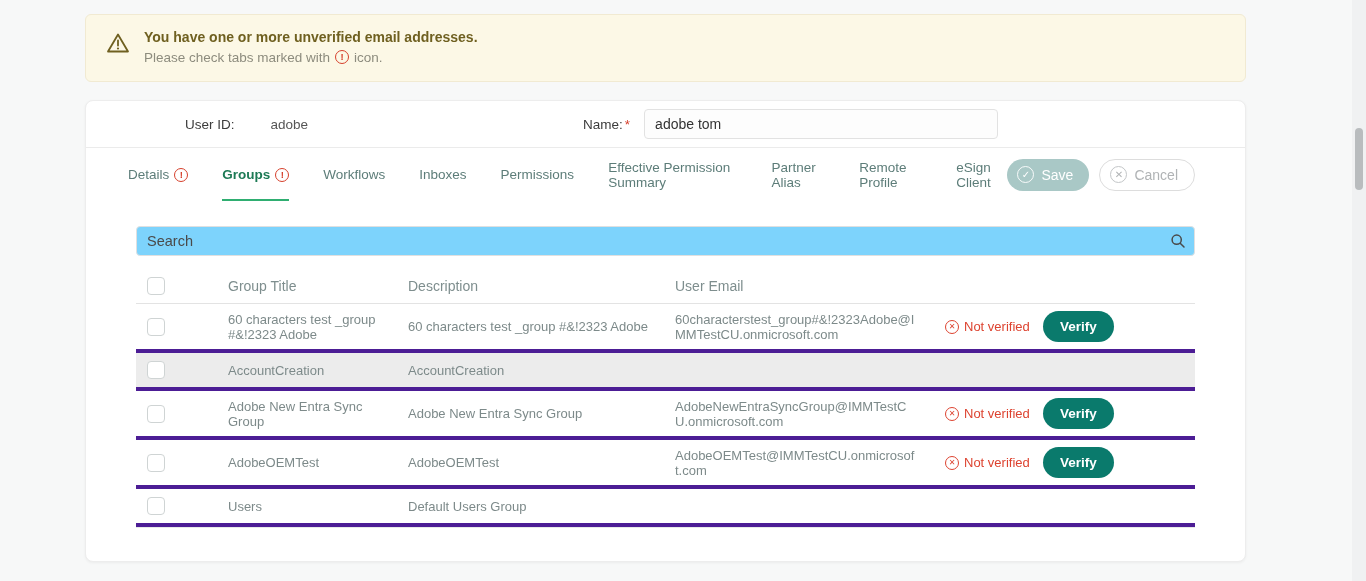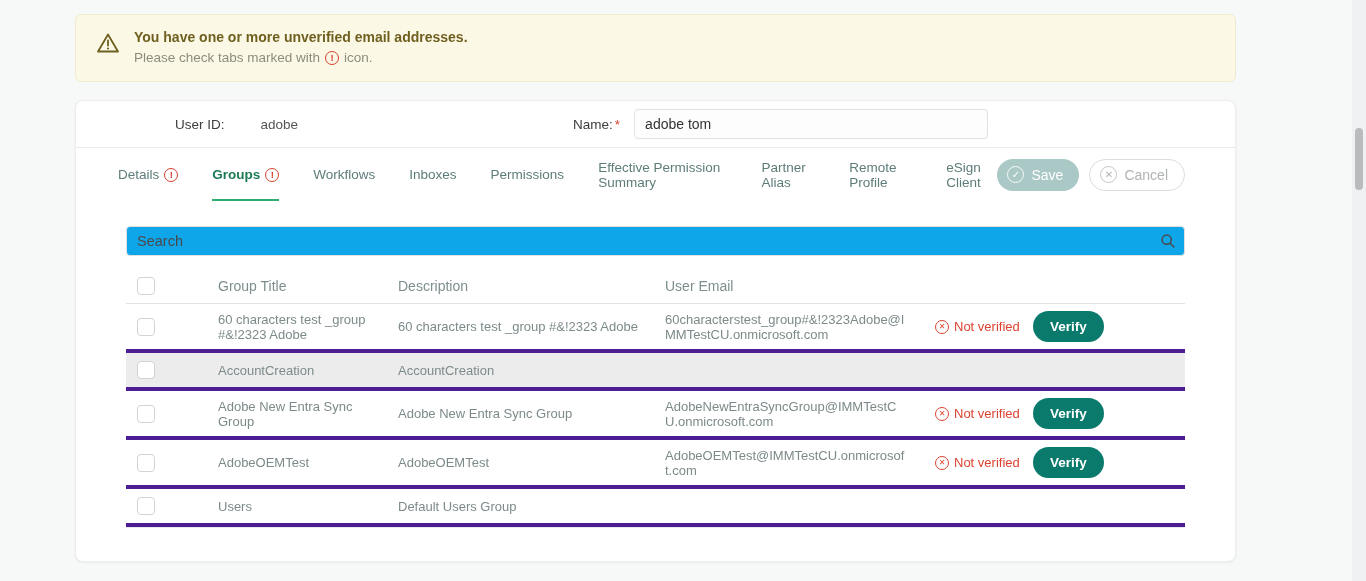--- a/index.html
+++ b/index.html
@@ -3,35 +3,35 @@
 <meta charset="utf-8">
 <style>
   * { margin: 0; padding: 0; box-sizing: border-box; }
   html, body { width: 1366px; height: 581px; }
   body {
     font-family: "Liberation Sans", sans-serif;
     background: #f7f8f8;
     position: relative;
     overflow: hidden;
   }
-  .page { position: absolute; left: 75px; top: 14px; width: 1161px; }
+  .page { position: absolute; left: 85px; top: 14px; width: 1161px; }
 
   
   .banner {
     background: #fcf8e6;
     border: 1px solid #f1ead2;
     border-radius: 6px;
     padding: 14px 20px;
     display: flex;
     align-items: flex-start;
     gap: 14px;
     height: 68px;
   }
   .banner-title { color: #6f6020; font-weight: bold; font-size: 14px; margin-bottom: 5px; }
-  .banner-sub { color: #8d8c7e; font-size: 13.5px; display: flex; align-items: center; gap: 5px; }
+  .banner-sub { color: #8d8c7e; font-size: 13.5px; display: flex; align-items: flex-start; gap: 5px; }
   .tri-icon { margin-top: 3px; flex: 0 0 auto; }
 
   .alert-circle {
     display: inline-flex; align-items: center; justify-content: center;
     width: 14px; height: 14px; border-radius: 50%;
     border: 1.5px solid #d6402c; color: #d6402c;
     font-size: 9.5px; font-weight: bold; line-height: 1; flex: 0 0 auto;
   }
 
   
@@ -94,21 +94,21 @@
   }
   .btn-save .btn-circle { border: 1.5px solid rgba(255,255,255,0.9); color: #fff; }
   .btn-cancel .btn-circle { border: 1.5px solid #c3c6c8; color: #b0b3b5; }
 
   
   .search-wrap { position: relative; margin: 25px 50px 0 50px; }
   .search-input {
     width: 100%; height: 30px;
     border: 1px solid #e0e0e0; border-radius: 4px;
     font-family: inherit; font-size: 14.5px; color: #444;
-    padding: 0 44px 0 10px; outline: none; background: #0ea5e9;
+    padding: 0 44px 0 10px; outline: none; background: #7dd3fc;
   }
   .search-input::placeholder { color: #4a4a4a; opacity: 1; }
   .search-icon { position: absolute; right: 9px; top: 7px; }
 
   
   .grid-table { margin: 12px 50px 0 50px; border-bottom: 1px solid #e8e8e8; }
   .trow {
     display: grid;
     grid-template-columns: 92px 180px 267px 270px 98px 1fr;
     align-items: center;

